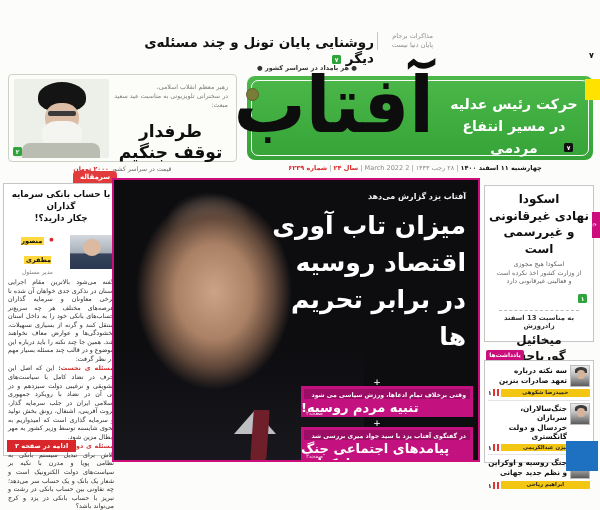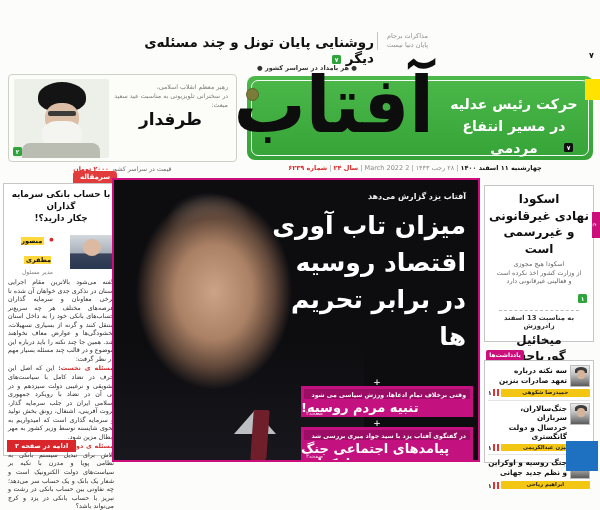--- a/index.html
+++ b/index.html
@@ -5,21 +5,21 @@
   * { margin:0; padding:0; box-sizing:border-box; }
   html,body { background:#ffffff; }
   .page {
     position:relative; width:600px; height:510px; overflow:hidden;
     background:#fcfcfa; direction:rtl;
     font-family:"DejaVu Sans", sans-serif; color:#222;
   }
   .abs { position:absolute; }
 
   
-  .top-kicker { left:377px; top:32px; width:56px; text-align:center;
+  .top-kicker { left:377px; top:32px; width:56px; text-align:right;
     font-size:6.5px; line-height:9px; color:#8f8f8f; border-left:1px solid #c5c5c5; padding-left:4px; }
   .top-headline { left:118px; top:34px; width:256px; direction:rtl; text-align:right;
     font-size:13.5px; font-weight:bold; color:#111; letter-spacing:-0.2px; }
   .tagline { left:228px; top:64px; width:158px; text-align:center;
     font-size:6.5px; font-weight:bold; color:#333; }
 
   
   .banner { left:247px; top:76px; width:346px; height:84px;
     background:linear-gradient(180deg,#4cb84a,#35a337); border-radius:8px; }
   .banner-inner { position:absolute; inset:4px; border:1.5px solid rgba(255,255,255,.95); border-radius:7px; }
@@ -44,21 +44,21 @@
   .face { position:absolute; left:31px; top:24px; width:34px; height:30px;
     background:#dcbda5; border-radius:46%; }
   .glasses { position:absolute; left:34px; top:32px; width:28px; height:5px;
     background:#3a3a3a; border-radius:2px; }
   .beard { position:absolute; left:28px; top:42px; width:40px; height:30px;
     background:#f4f4f0; border-radius:40% 40% 52% 52%; }
   .robe { position:absolute; left:8px; top:64px; width:78px; height:16px;
     background:#b9bdb2; border-radius:8px 8px 0 0; }
   .leader-text { position:absolute; left:104px; right:8px; top:7px; }
   .leader-kicker { font-size:6.3px; line-height:9px; color:#7d7d7d; text-align:right; }
-  .leader-headline { margin-top:0; font-size:17px; font-weight:bold; color:#0f0f0f;
+  .leader-headline { margin-top:12px; font-size:17px; font-weight:bold; color:#0f0f0f;
     line-height:21px; text-align:center; }
   .leader-badge { position:absolute; left:4px; bottom:5px; }
 
   
   .price-line { left:8px; top:165px; width:229px; text-align:center; font-size:6.3px; color:#6a6a6a; }
   .price-val { color:#d82a2a; font-weight:bold; }
   .dateline { left:237px; top:164px; width:356px; text-align:center; font-size:6.5px; color:#8a8a8a; }
   .d-fa { color:#111; font-weight:bold; }
   .d-red { color:#d82a2a; font-weight:bold; }
 
@@ -197,20 +197,21 @@
       <div class="beard"></div>
       <div class="robe"></div>
     </div>
     <div class="leader-text">
       <div class="leader-kicker">
         <div>رهبر معظم انقلاب اسلامی،</div>
         <div>در سخنرانی تلویزیونی به مناسبت عید سعید مبعث:</div>
       </div>
       <div class="leader-headline">
         <div>طرفدار</div>
+        <div>توقف جنگیم</div>
       </div>
     </div>
     <span class="badge badge-green leader-badge">۲</span>
   </div>
 
   <div class="abs price-line">
     <span>قیمت در سراسر کشور</span>
     <span class="price-val">۲۰۰۰ تومان</span>
   </div>
   <div class="abs dateline">

